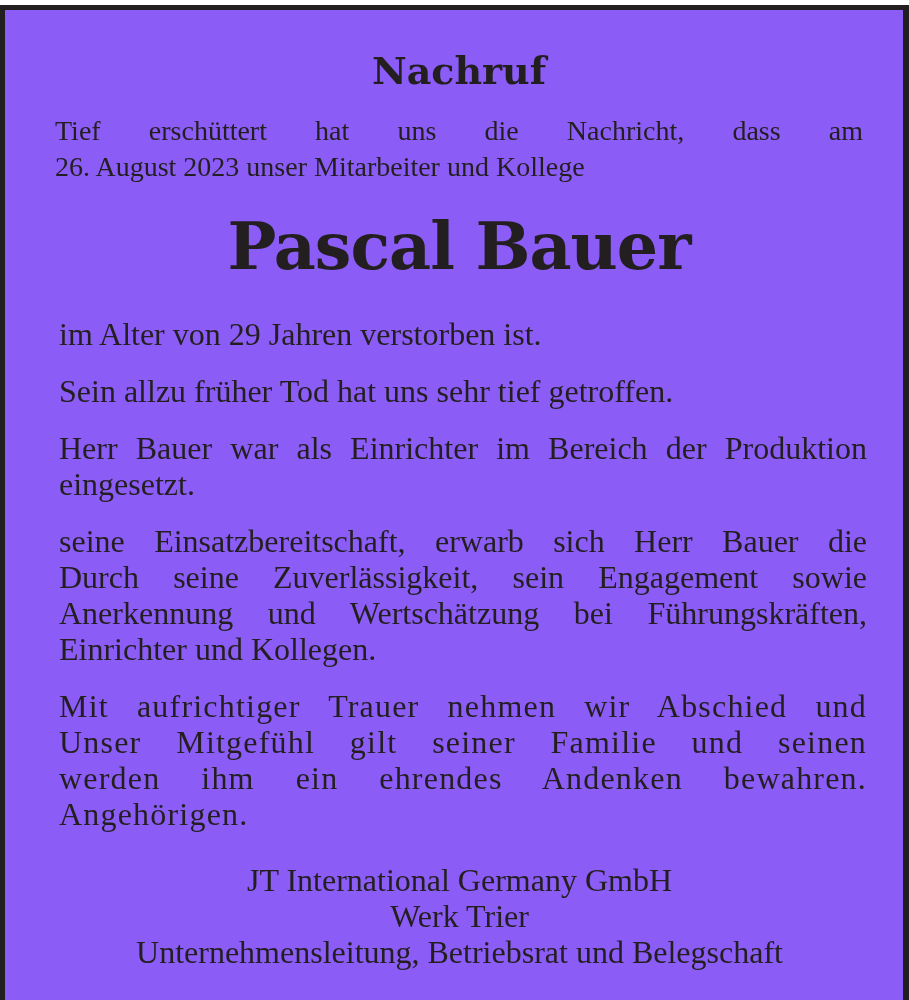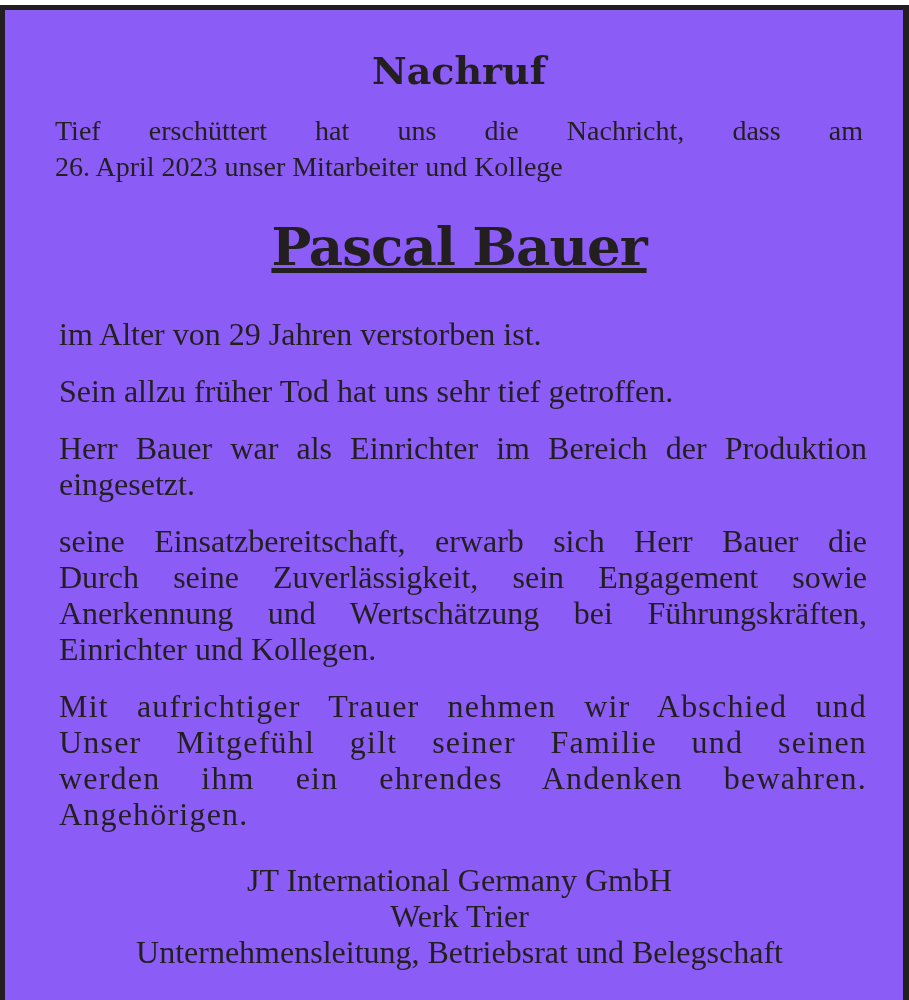--- a/index.html
+++ b/index.html
@@ -62,24 +62,23 @@
       text-align-last: justify;
     }
     .name {
       position: absolute;
       left: 0;
       width: 808px;
       top: 196px;
       text-align: center;
       font-family: "DejaVu Serif", serif;
       font-weight: bold;
-      font-size: 53px;
+      font-size: 65px;
       line-height: 80px;
       letter-spacing: -1px;
-      text-decoration: underline;
     }
     .para {
       position: absolute;
       left: 0;
       width: 808px;
       font-family: "Liberation Serif", serif;
       font-size: 32px;
       line-height: 36px;
       margin: 4px;
     }
@@ -115,21 +114,21 @@
 </head>
 <body>
 
 <div class="frame">
   <div class="content">
 
     <div class="title">Nachruf</div>
 
     <div class="intro">
       <span class="l1">Tief erschüttert hat uns die Nachricht, dass am</span>
-      <span class="l2">26. April 2023 unser Mitarbeiter und Kollege</span>
+      <span class="l2">26. August 2023 unser Mitarbeiter und Kollege</span>
     </div>
 
     <div class="name">Pascal Bauer</div>
 
     <p class="para p1">
       <span class="line">im Alter von 29 Jahren verstorben ist.</span>
     </p>
 
     <p class="para p2">
       <span class="line">Sein allzu früher Tod hat uns sehr tief getroffen.</span>

